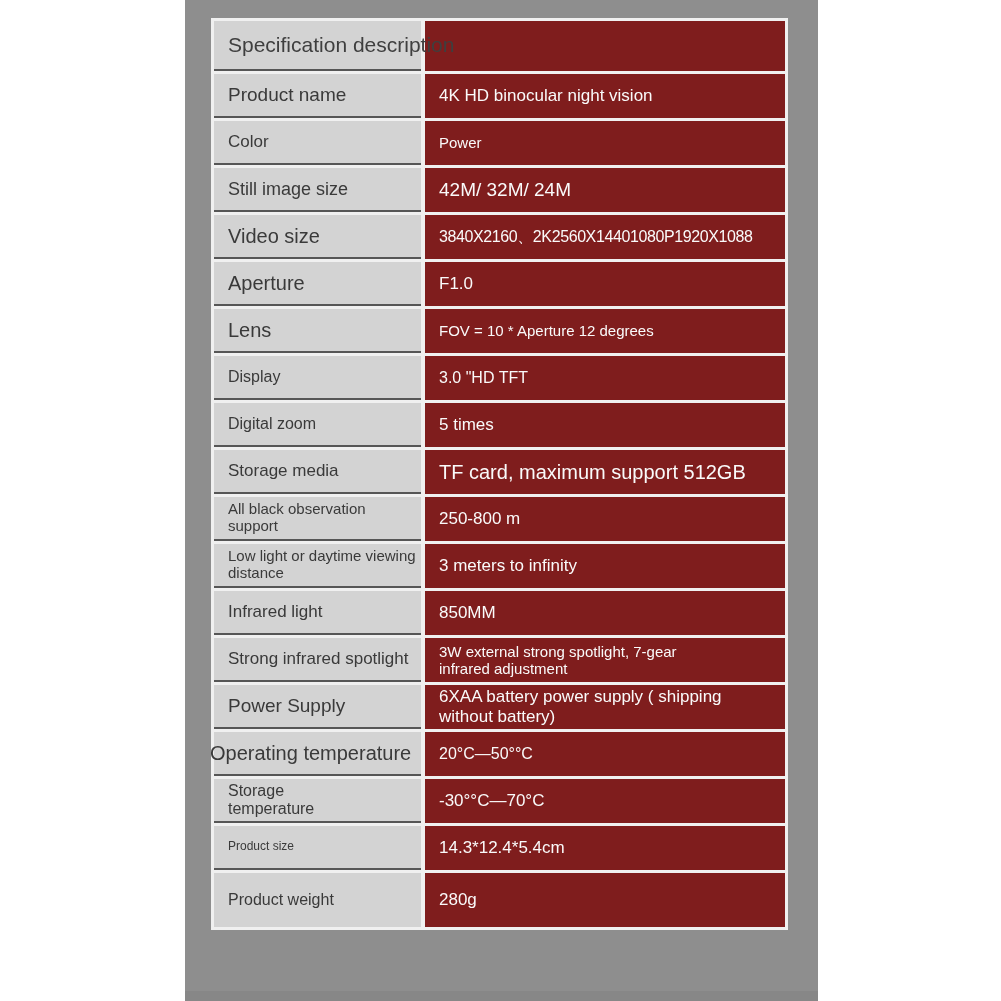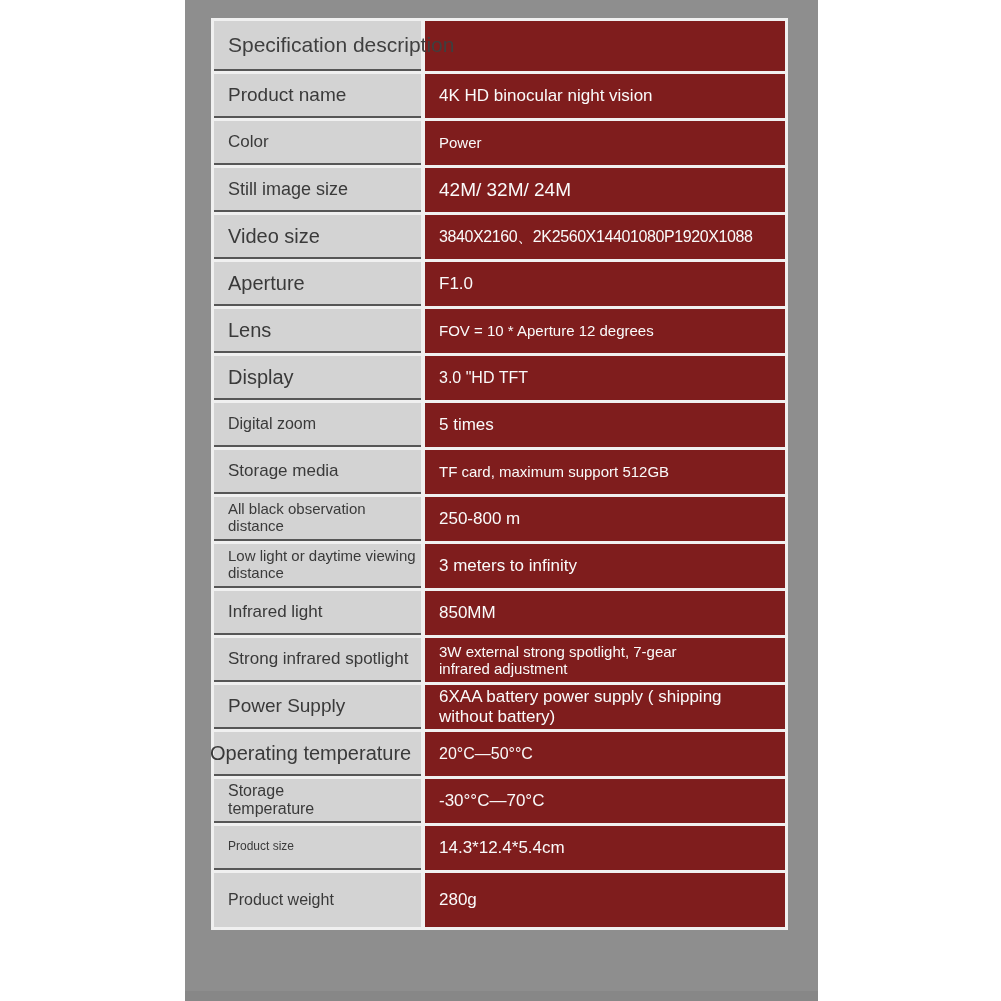--- a/index.html
+++ b/index.html
@@ -46,23 +46,23 @@
   
   .trow:last-child{min-height:54px;}
   .trow:last-child .lblcell{border-bottom:none;}
   
   .trow:nth-child(2) .lblcell{font-size:19px}  .trow:nth-child(2) .valcell{font-size:17px}
   .trow:nth-child(3) .lblcell{font-size:17px}  .trow:nth-child(3) .valcell{font-size:15px}
   .trow:nth-child(4) .lblcell{font-size:18px}  .trow:nth-child(4) .valcell{font-size:19px}
   .trow:nth-child(5) .lblcell{font-size:20px}  .trow:nth-child(5) .valcell{font-size:16px;letter-spacing:-0.4px}
   .trow:nth-child(6) .lblcell{font-size:20px}  .trow:nth-child(6) .valcell{font-size:17px}
   .trow:nth-child(7) .lblcell{font-size:20px}  .trow:nth-child(7) .valcell{font-size:15px}
-  .trow:nth-child(8) .lblcell{font-size:20px}  .trow:nth-child(8) .valcell{font-size:16px}
+  .trow:nth-child(8) .lblcell{font-size:16px}  .trow:nth-child(8) .valcell{font-size:16px}
   .trow:nth-child(9) .lblcell{font-size:16px}  .trow:nth-child(9) .valcell{font-size:17px}
-  .trow:nth-child(10) .lblcell{font-size:17px} .trow:nth-child(10) .valcell{font-size:15px}
+  .trow:nth-child(10) .lblcell{font-size:17px} .trow:nth-child(10) .valcell{font-size:20px}
   .trow:nth-child(11) .lblcell{font-size:15px} .trow:nth-child(11) .valcell{font-size:17px}
   .trow:nth-child(12) .lblcell{font-size:15px} .trow:nth-child(12) .valcell{font-size:17px}
   .trow:nth-child(13) .lblcell{font-size:17px} .trow:nth-child(13) .valcell{font-size:17px}
   .trow:nth-child(14) .lblcell{font-size:17px} .trow:nth-child(14) .valcell{font-size:15px}
   .trow:nth-child(14) .valcell span{max-width:252px;display:inline-block}
   .trow:nth-child(15) .lblcell{font-size:19px} .trow:nth-child(15) .valcell{font-size:17px}
   .trow:nth-child(16) .lblcell{font-size:20px;overflow:visible;padding-left:0}
   .trow:nth-child(16) .lblcell span{margin-left:-4px;white-space:nowrap;position:relative;z-index:2}
   .trow:nth-child(16) .valcell{font-size:16px}
   .trow:nth-child(16) .valcell span{max-width:238px;display:inline-block}
@@ -164,21 +164,21 @@
     <div class="lblcell">
         <span>Storage media</span>
       </div>
     <div class="valcell">
         <span>TF card, maximum support 512GB</span>
       </div>
   </div>
 
   <div class="trow">
     <div class="lblcell">
-        <span>All black observation distance</span>
+        <span>All black observation support</span>
       </div>
     <div class="valcell">
         <span>250-800 m</span>
       </div>
   </div>
 
   <div class="trow">
     <div class="lblcell">
         <span>Low light or daytime viewing distance</span>
       </div>

